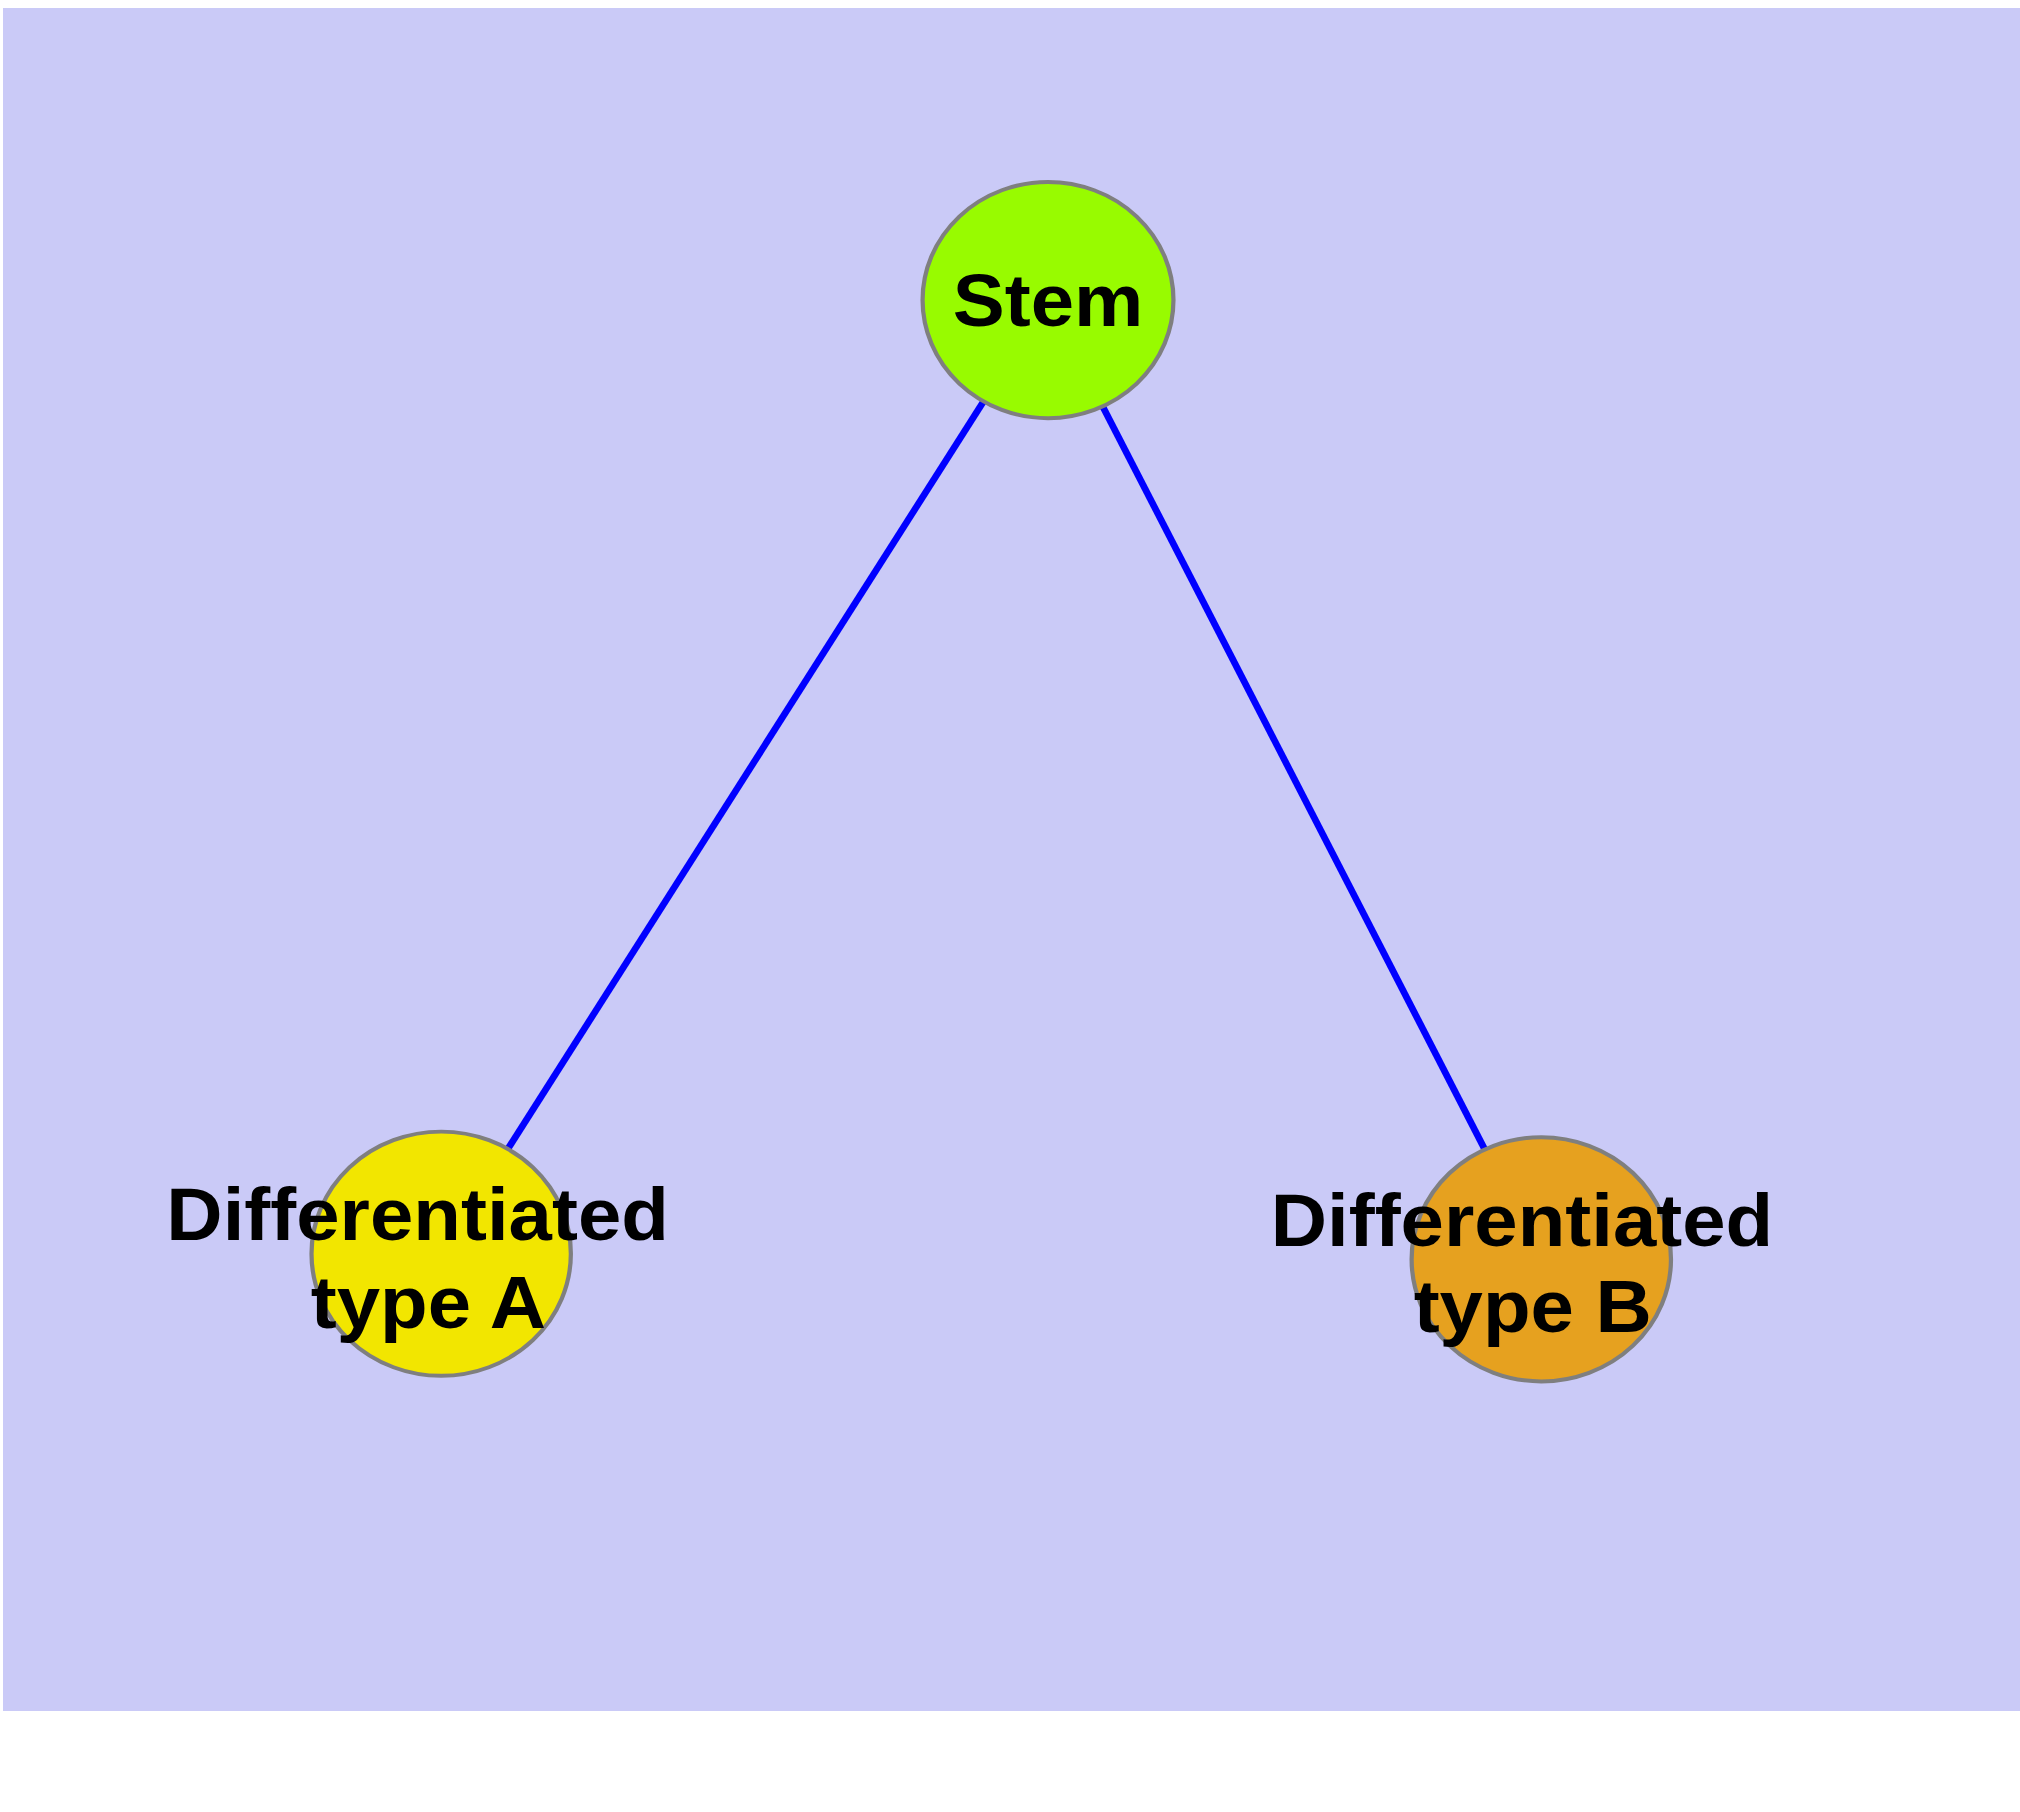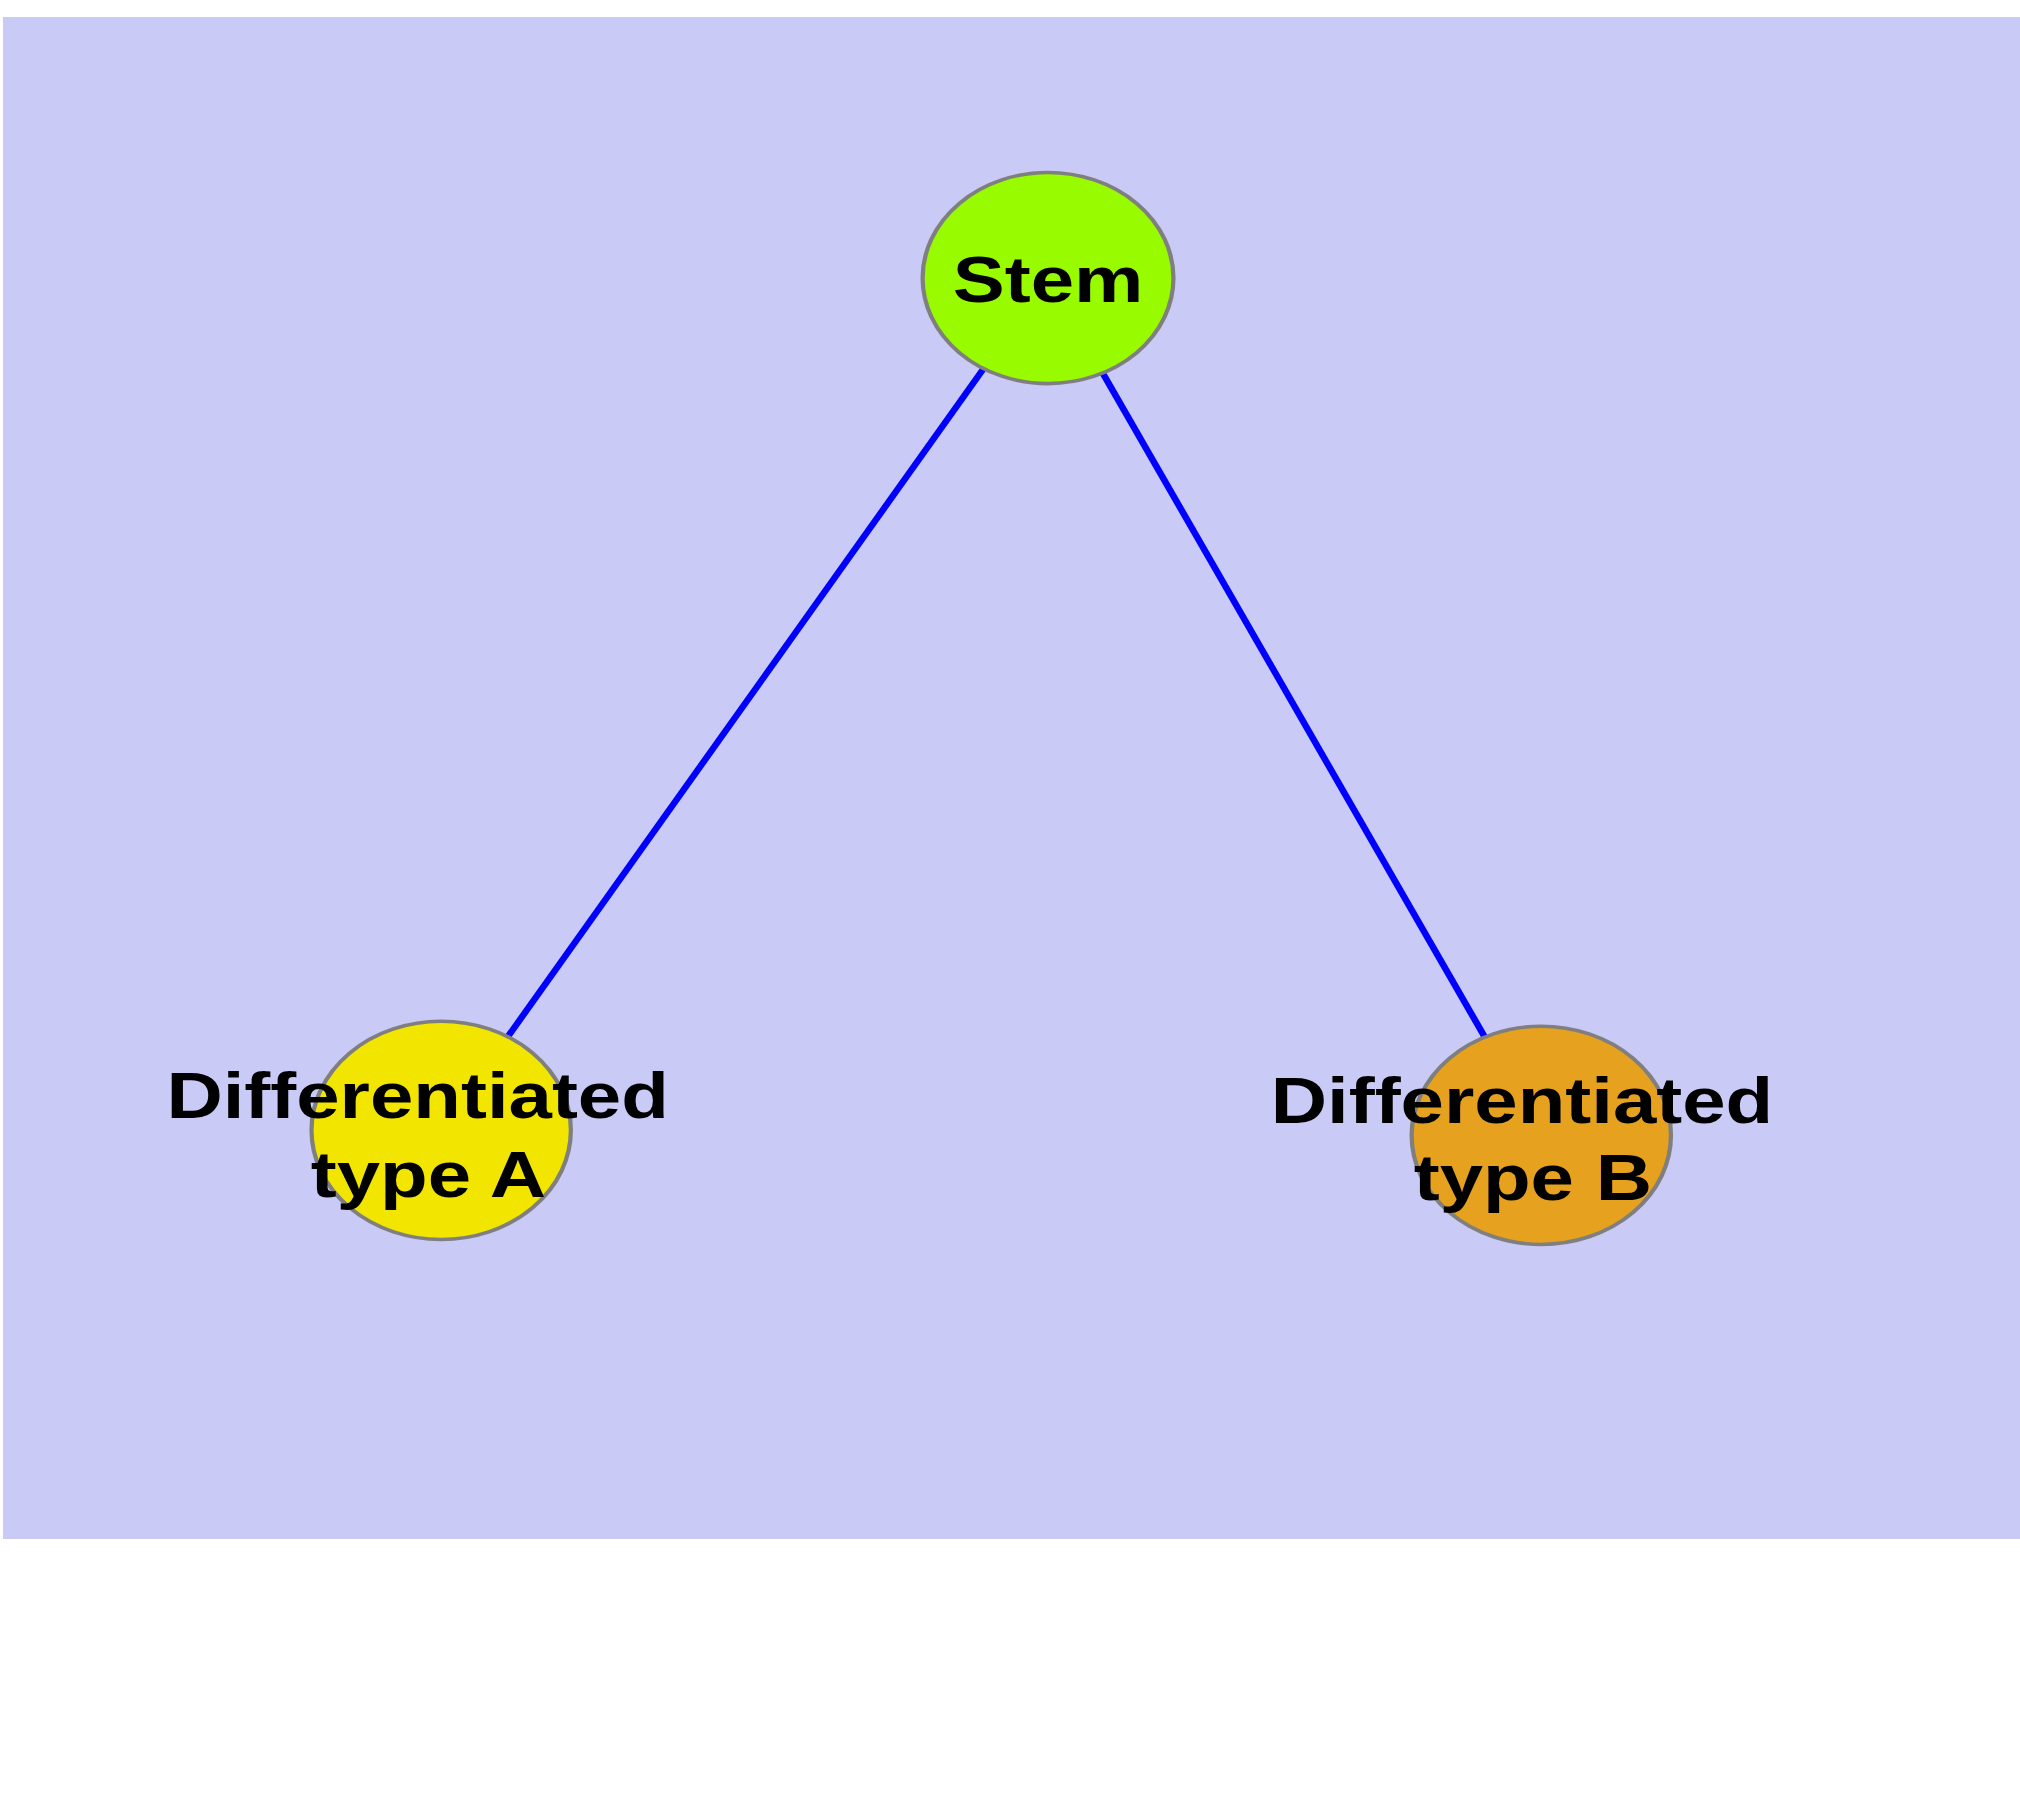--- a/index.html
+++ b/index.html
@@ -6,23 +6,23 @@
     margin: 0;
     padding: 0;
     width: 2021px;
     height: 1812px;
     background: #ffffff;
     overflow: hidden;
   }
   #canvas-wrap {
     position: absolute;
     left: 2.5px;
-    top: 17px;
+    top: 8px;
     width: 2018px;
-    height: 1522px;
+    height: 1703px;
   }
   svg { display: block; width: 100%; height: 100%; }
   .edge {
     stroke-width: 8;
     fill: none;
   }
   .node-circle {
     stroke-width: 5;
   }
   .nlabel {

